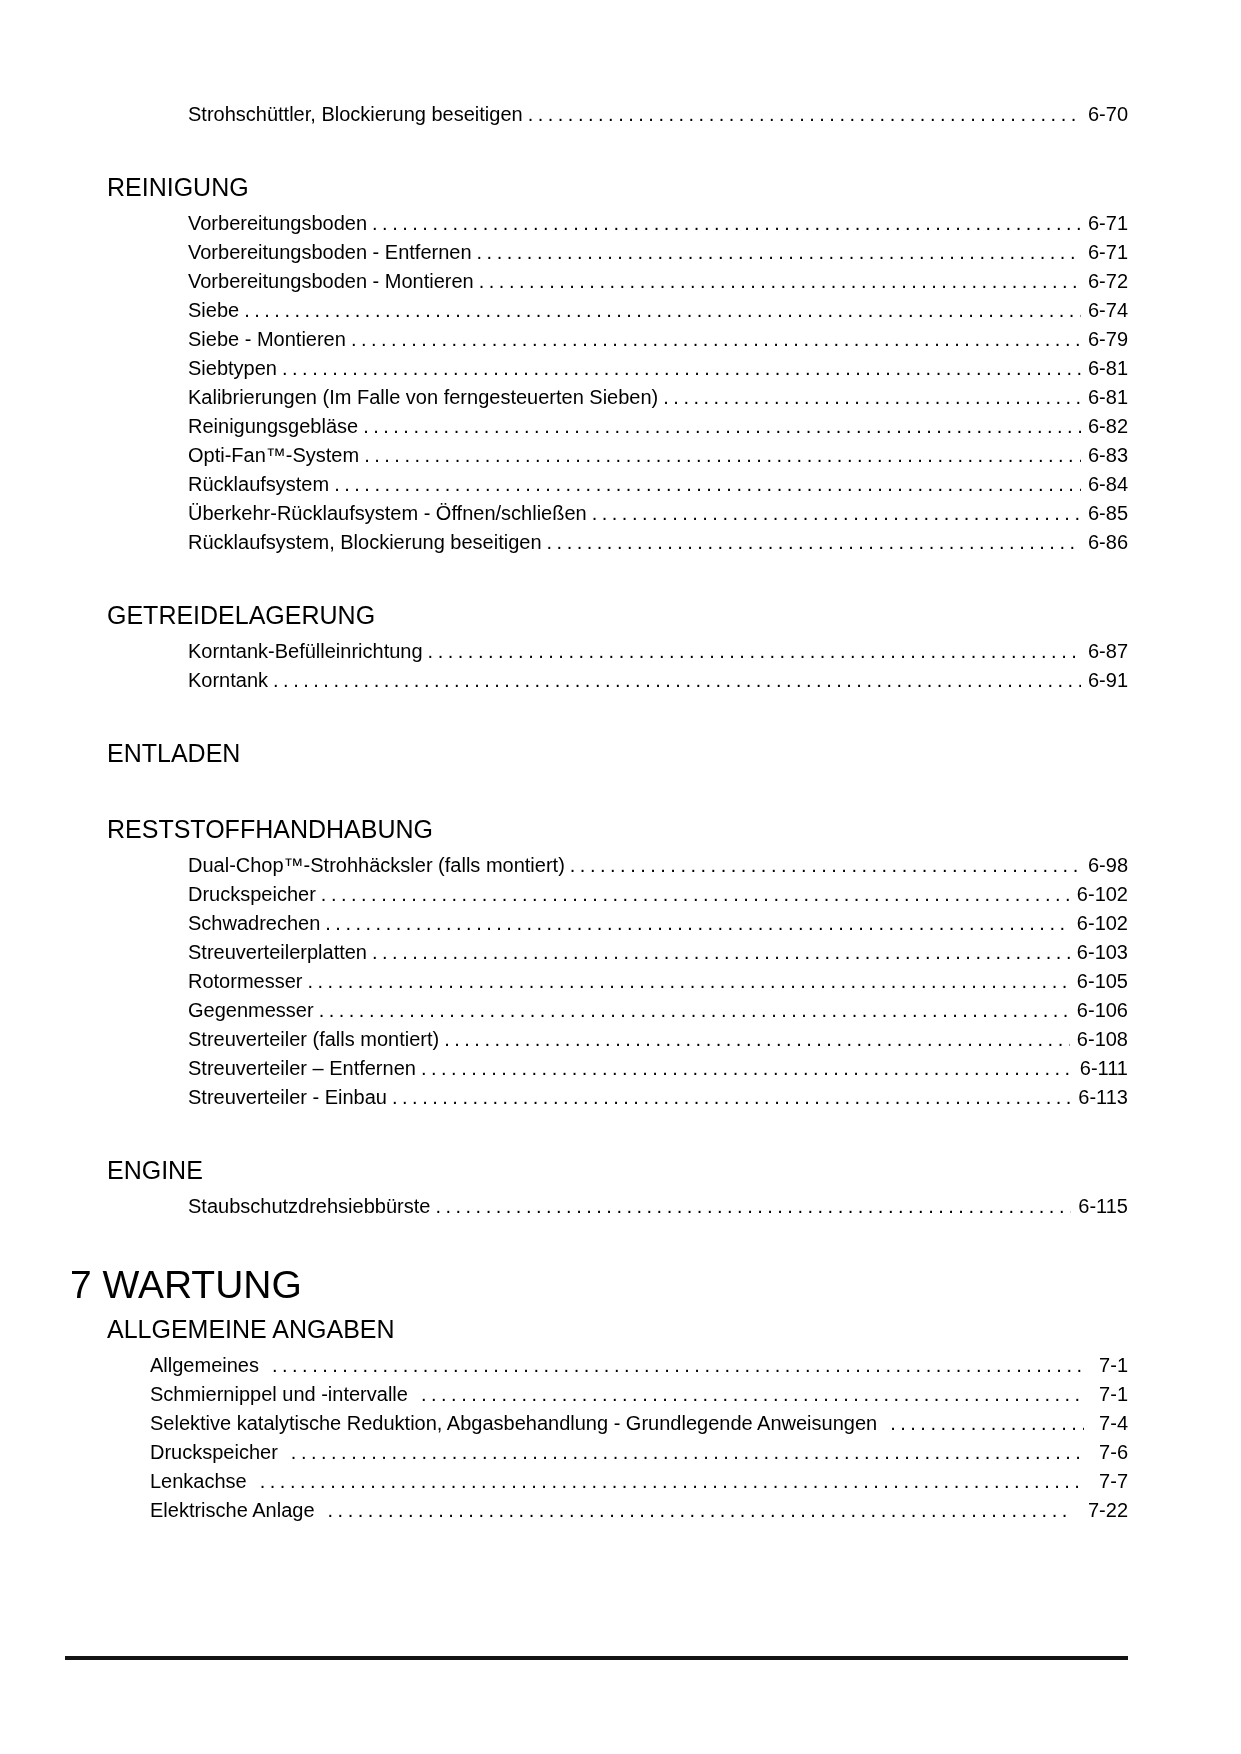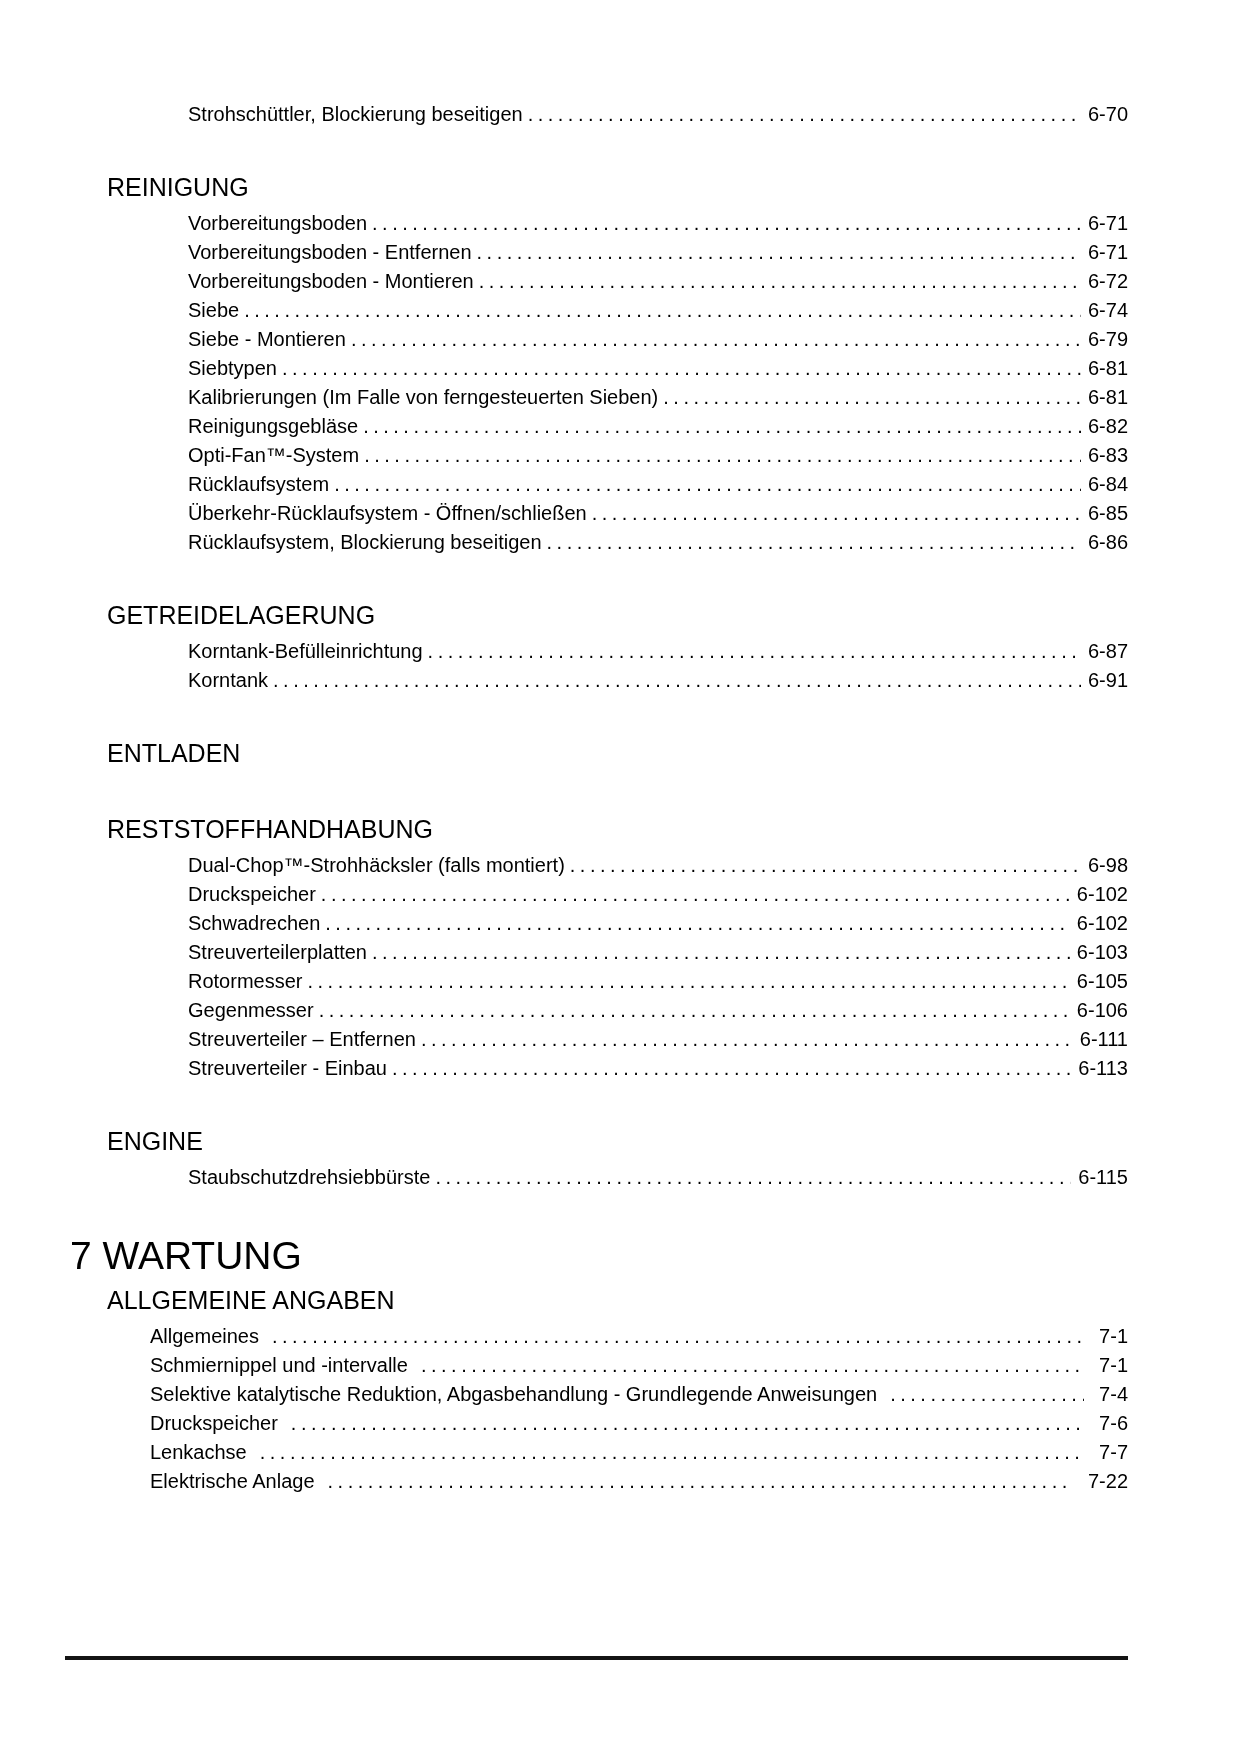--- a/index.html
+++ b/index.html
@@ -167,20 +167,25 @@
       <span class="label">Rotormesser</span>
       <span class="leader"></span>
       <span class="pagenum">6-105</span>
     </div>
     <div class="entry lvl6">
       <span class="label">Gegenmesser</span>
       <span class="leader"></span>
       <span class="pagenum">6-106</span>
     </div>
     <div class="entry lvl6">
+      <span class="label">Streuverteiler (falls montiert)</span>
+      <span class="leader"></span>
+      <span class="pagenum">6-108</span>
+    </div>
+    <div class="entry lvl6">
       <span class="label">Streuverteiler – Entfernen</span>
       <span class="leader"></span>
       <span class="pagenum">6-111</span>
     </div>
     <div class="entry lvl6">
       <span class="label">Streuverteiler - Einbau</span>
       <span class="leader"></span>
       <span class="pagenum">6-113</span>
     </div>
     <div class="section-title">ENGINE</div>

